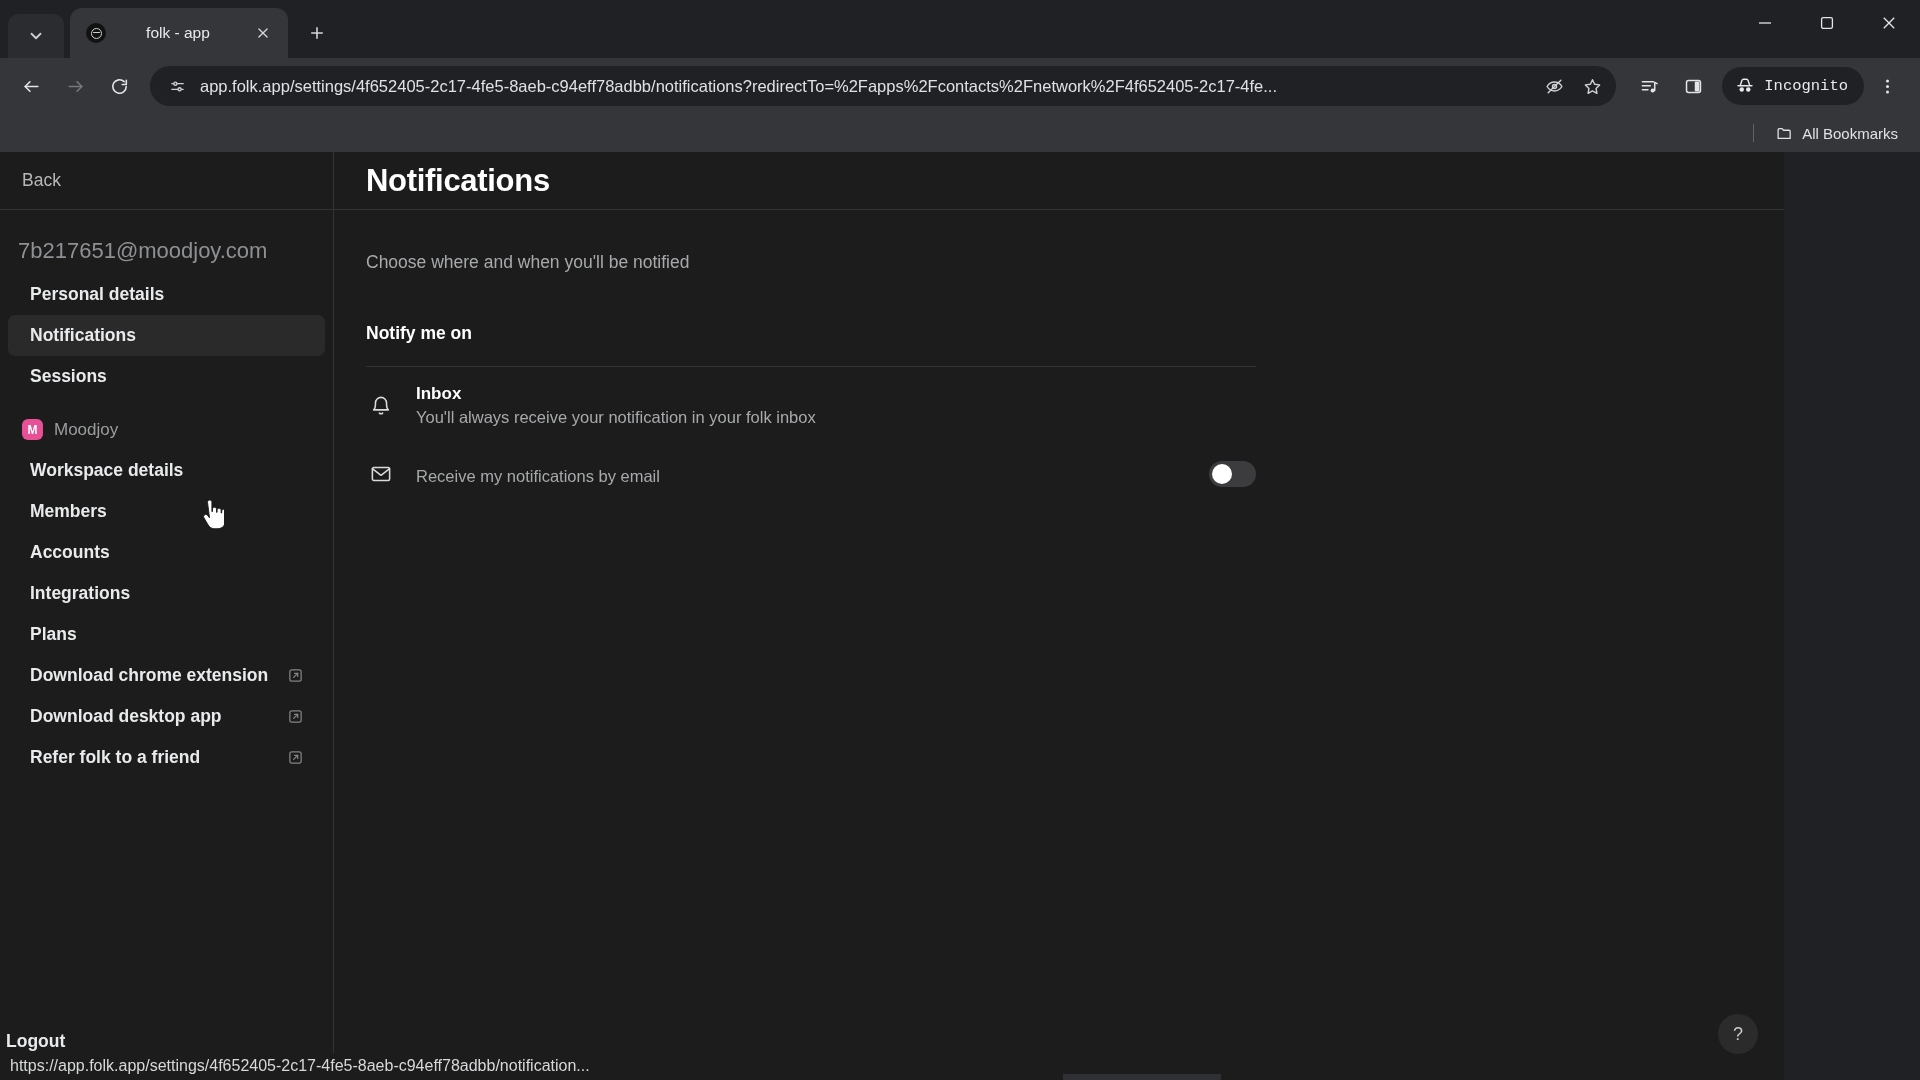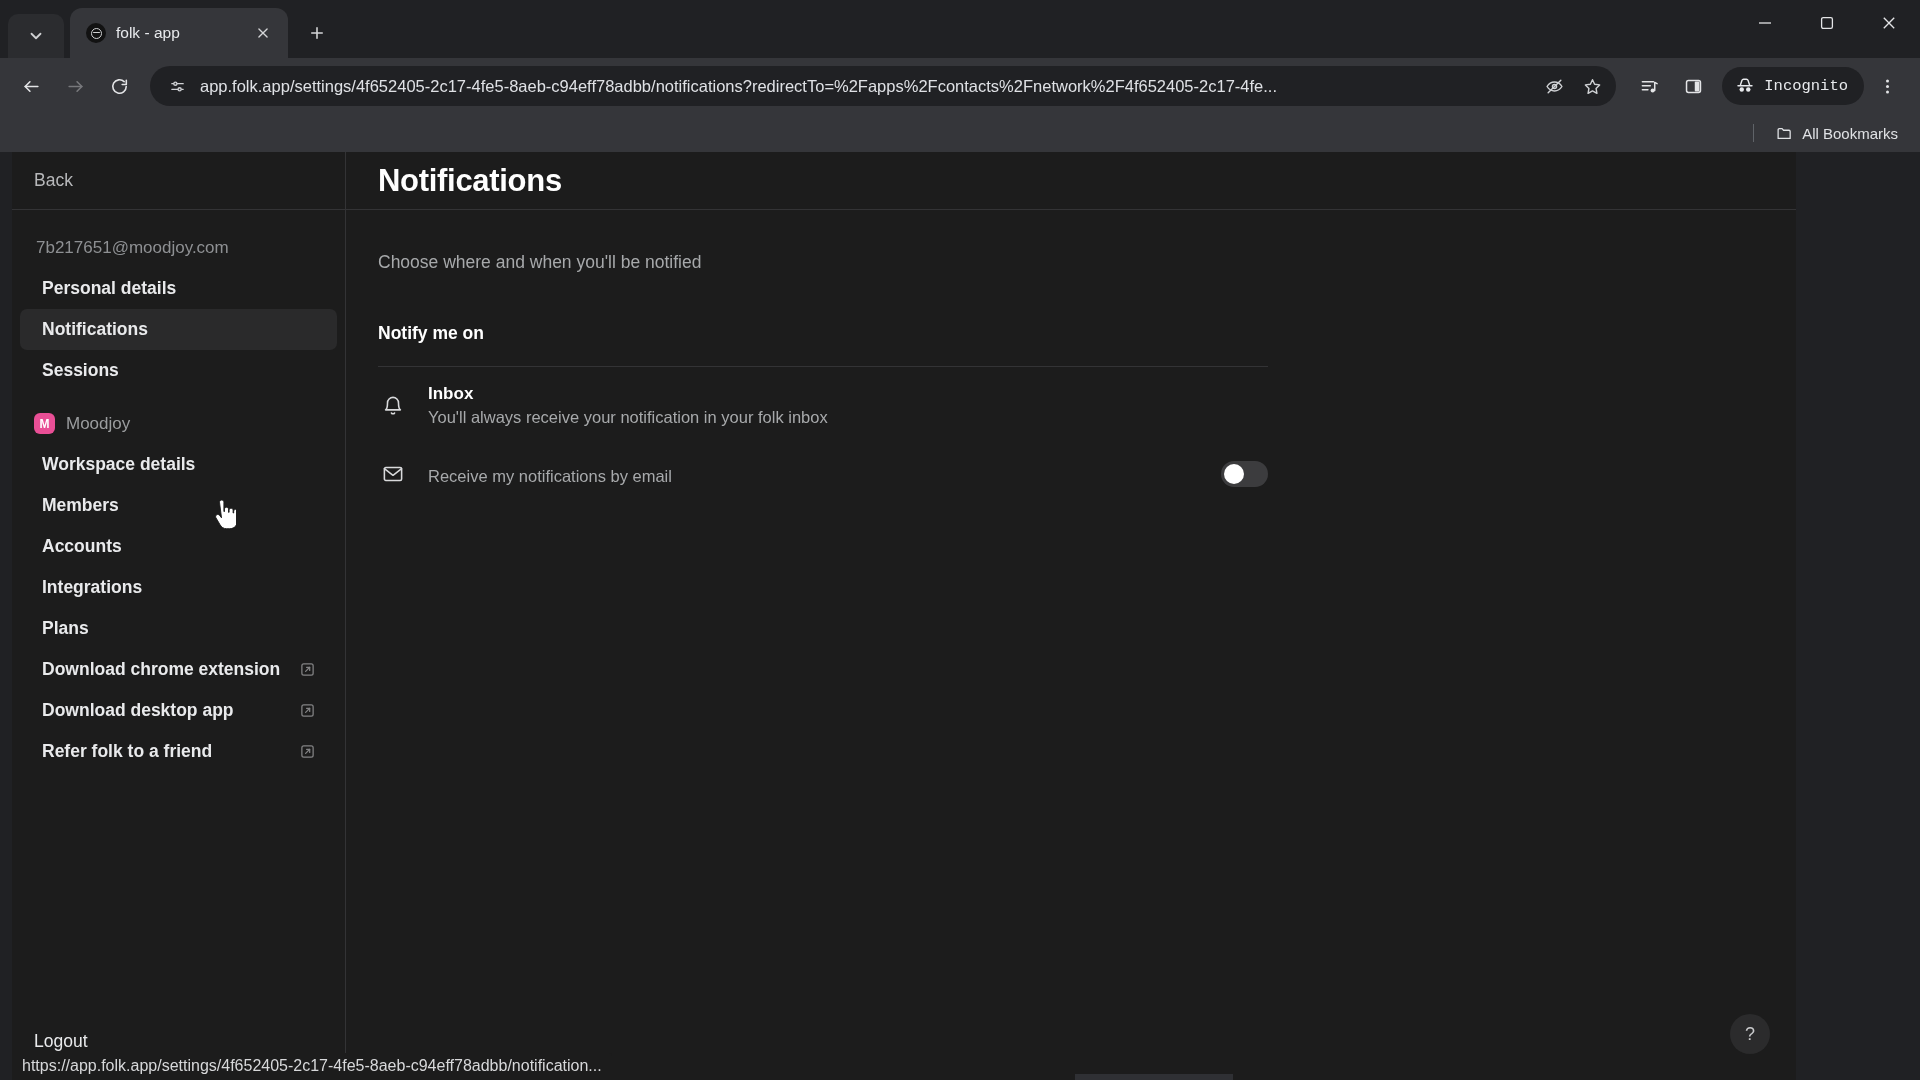--- a/index.html
+++ b/index.html
@@ -13,20 +13,21 @@
   
   .browser { width: 1920px; height: 1080px; position: relative; }
 
   .tabstrip {
     height: 58px;
     background: #202124;
     display: flex;
     align-items: flex-end;
     padding-left: 8px;
     position: relative;
+    text-align: center;
   }
   .tab-search {
     width: 56px; height: 44px;
     display: flex; align-items: center; justify-content: center;
     border-radius: 10px 10px 0 0;
     background: #2b2c2f;
     margin-bottom: 0;
   }
   .tab-search svg { width: 18px; height: 18px; }
 
@@ -164,21 +165,21 @@
   .bm-all {
     display: flex; align-items: center; gap: 9px;
     color: #e0e2e5; font-size: 15px;
     padding: 5px 8px; border-radius: 5px;
   }
   .bm-all svg { width: 17px; height: 17px; }
 
   
   .page {
     position: absolute;
-    left: 12px; top: 152px;
+    left: 0; top: 152px;
     width: 1784px; height: 928px;
     background: #1c1c1c;
     display: flex;
   }
 
   
   .sidebar {
     width: 334px;
     height: 100%;
     background: #1c1c1c;
@@ -193,22 +194,22 @@
     padding-left: 22px;
     border-bottom: 1px solid #333335;
     flex: 0 0 auto;
   }
   .sb-back span { color: #b7b8ba; font-size: 17.5px; }
 
   .sb-body { padding: 22px 0 0 0; flex: 1 1 auto; }
 
   .sb-section-label {
     color: #8e9093;
-    font-size: 17px;
-    padding: 6px 22px 10px 24px;
+    font-size: 22px;
+    padding: 6px 22px 10px 18px;
   }
   .sb-ws {
     display: flex; align-items: center; gap: 11px;
     padding: 6px 22px 10px 22px;
   }
   .ws-badge {
     width: 21px; height: 21px; border-radius: 6px;
     background: #e94f96;
     color: #ffffff;
     font-size: 12px; font-weight: bold;
@@ -227,22 +228,22 @@
   }
   .sb-item .txt { color: #e9eaec; font-size: 17.5px; font-weight: bold; }
   .sb-item.active { background: #2a2a2b; }
   .sb-item .ext { opacity: .55; display: flex; align-items: center; }
   .sb-item .ext svg { width: 15px; height: 15px; }
   .sb-gap { height: 16px; }
 
   .sb-logout {
     position: absolute;
     left: 0; bottom: 28px;
-    padding: 0 22px;
-    color: #e9eaec; font-size: 17.5px; font-weight: normal;
+    padding: 0 6px;
+    color: #e9eaec; font-size: 17.5px; font-weight: bold;
   }
 
   
   .main { flex: 1 1 auto; min-width: 0; position: relative; }
   .main-head {
     height: 58px;
     display: flex; align-items: center;
     padding-left: 32px;
     border-bottom: 1px solid #333335;
   }

